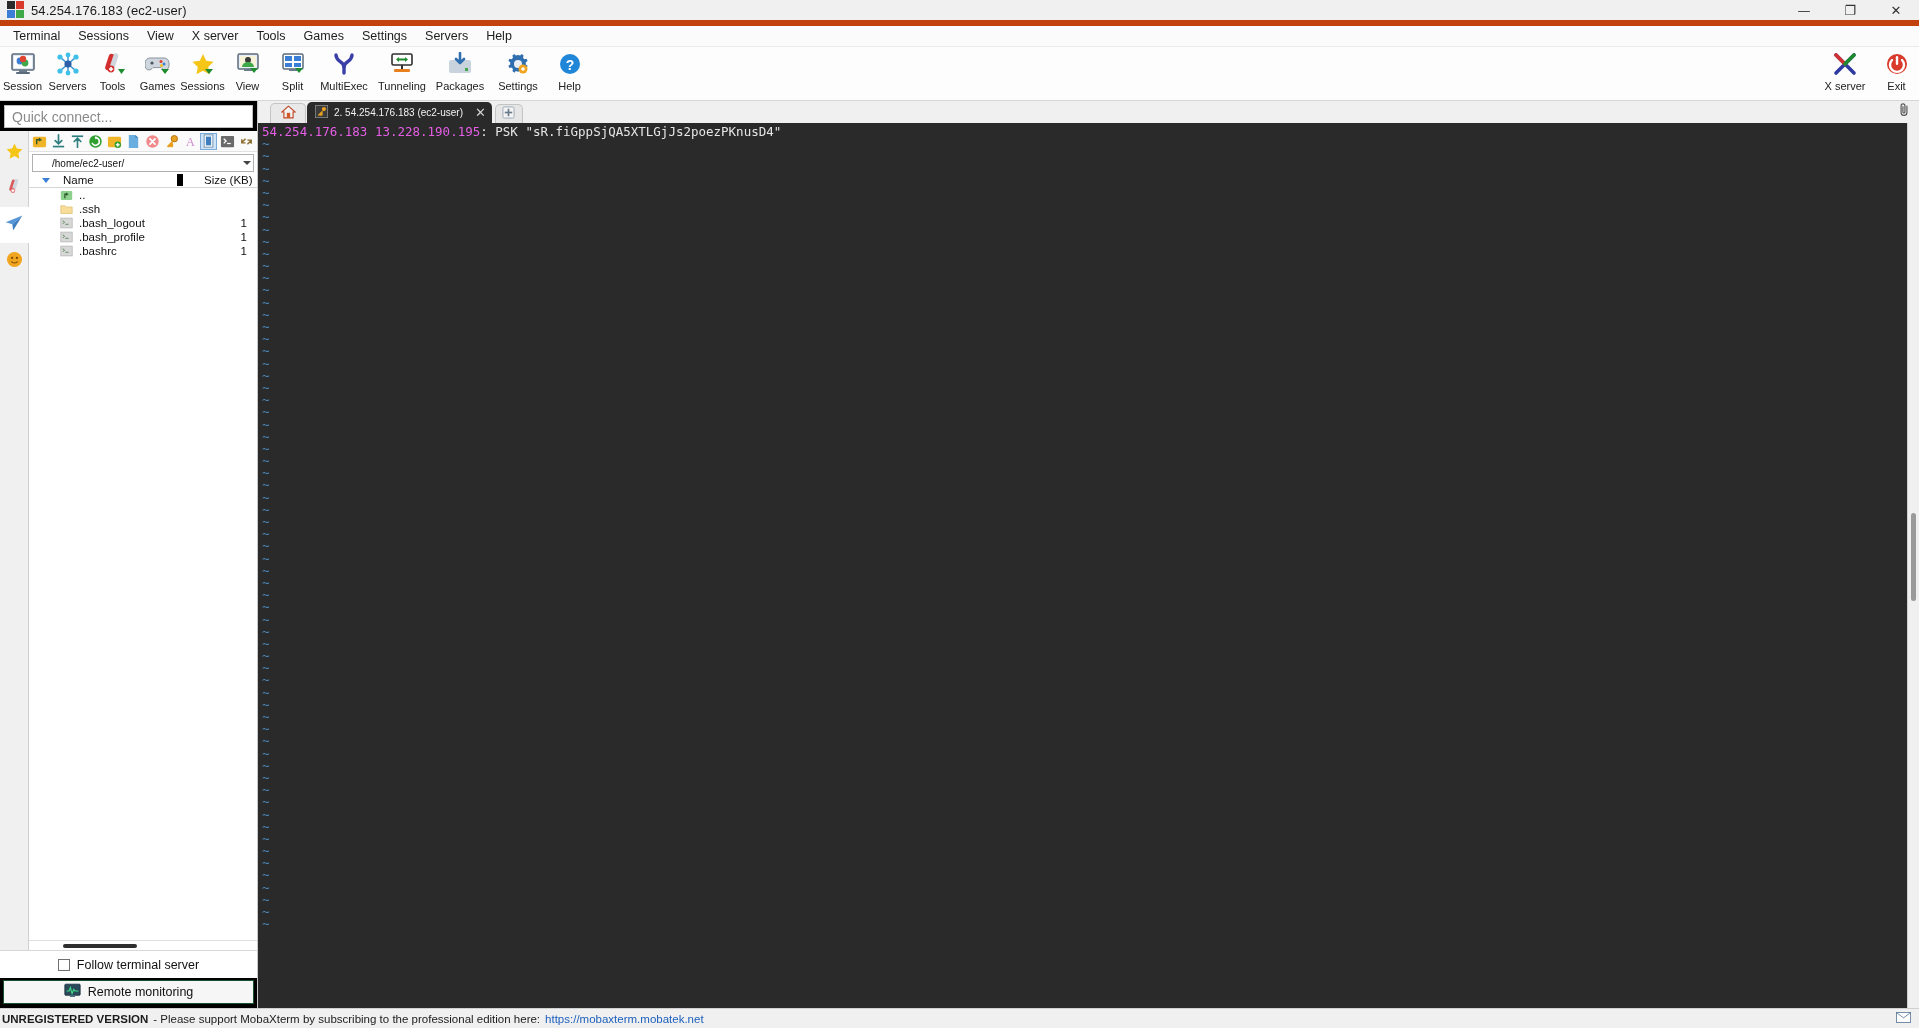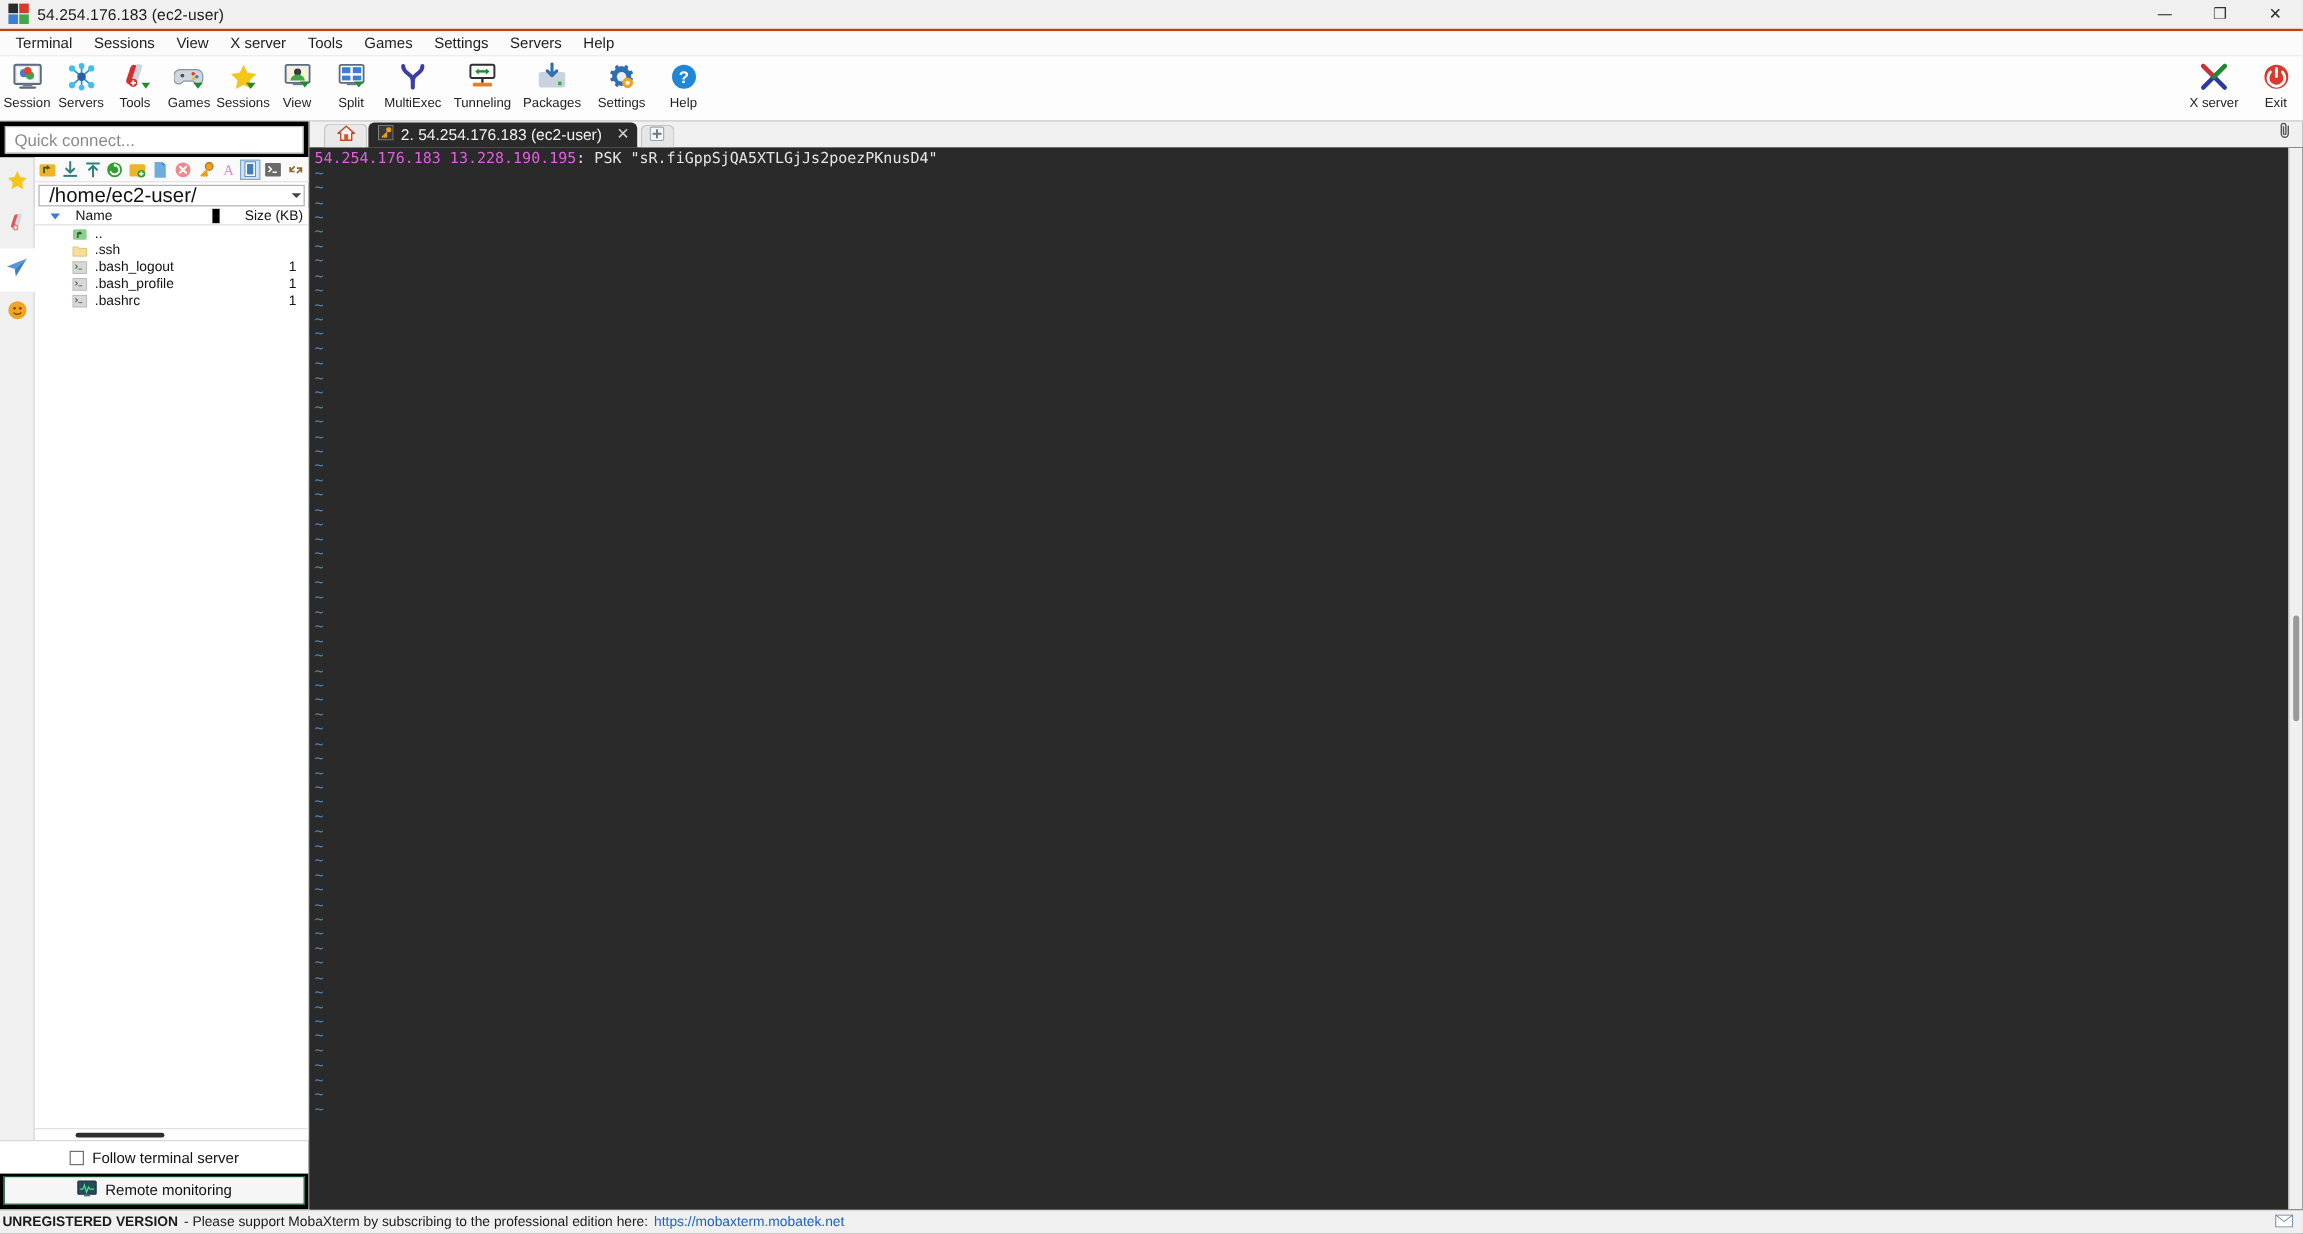--- a/index.html
+++ b/index.html
@@ -8,21 +8,21 @@
     width: 1919px; height: 1028px;
     overflow: hidden;
     font-family: "Liberation Sans", sans-serif;
     background: #f0f0f0;
   }
   #app { width: 1919px; height: 1028px; display: flex; flex-direction: column; background: #f0f0f0; }
 
   
   .titlebar {
     height: 26px; background: #f0f0f0; display: flex; align-items: center;
-    border-bottom: 2px solid #c2410c; flex: 0 0 26px;
+    border-bottom: 6px solid #c2410c; flex: 0 0 26px;
   }
   .title-icon { width: 18px; height: 18px; margin: 0 6px 0 7px; position: relative; flex: 0 0 auto; }
   .title-icon .q { position: absolute; width: 8px; height: 8px; }
   .title-icon .q1 { left:0; top:0; background:#2b2b2b; }
   .title-icon .q2 { left:9px; top:0; background:#d93a2b; }
   .title-icon .q3 { left:0; top:9px; background:#3a7fd5; }
   .title-icon .q4 { left:9px; top:9px; background:#3fa94a; }
   .title-text { font-size: 13px; color: #1a1a1a; letter-spacing: .1px; }
   .title-btns { margin-left: auto; display: flex; height: 26px; }
   .title-btn {
@@ -65,21 +65,21 @@
   .left-split { display: flex; flex: 1 1 auto; min-height: 0; }
   .vtabs { width: 29px; flex: 0 0 29px; background: #f0f0f0; border-right: 1px solid #d0d0d0;
     display:flex; flex-direction: column; align-items:center; padding-top: 4px; }
   .vtab { width: 29px; height: 36px; display:flex; align-items:center; justify-content:center; cursor: default; }
   .vtab.active { background: #ffffff; border-right: 1px solid #fff; }
   .sftp { flex: 1 1 auto; display: flex; flex-direction: column; min-width: 0; background: #fff; }
   .sftp-toolbar { height: 21px; display: flex; align-items: center; gap: 2px; padding: 1px 2px;
     background: #fafafa; border-bottom: 1px solid #e2e2e2; }
   .sf-ic { width: 17px; height: 17px; display:flex; align-items:center; justify-content:center; cursor: default; }
   .pathbar { height: 18px; margin: 2px 3px 1px 3px; border: 1px solid #b0b0b0; background: #fff;
-    display: flex; align-items: center; padding-left: 8px; font-size: 17px; color: #111; position: relative; }
+    display: flex; align-items: center; padding-left: 19px; font-size: 10px; color: #111; position: relative; }
   .pathbar .caret { position: absolute; right: 2px; top: 6px; width:0;height:0;
     border-left: 4px solid transparent; border-right: 4px solid transparent; border-top: 4px solid #444; }
   .filehdr { height: 15px; display: flex; align-items: center; border-bottom: 1px solid #d6d6d6;
     font-size: 11.5px; color: #111; background: #fff; }
   .filehdr .sortc { width: 34px; display:flex; align-items:center; justify-content:center; }
   .filehdr .sortc i { width:0;height:0;border-left:4px solid transparent;border-right:4px solid transparent;
     border-top:5px solid #3a7fd5; display:block; }
   .filehdr .cname { flex: 1 1 auto; }
   .filehdr .csize { width: 80px; border-left: 6px solid #000000; padding-left: 21px; }
   .filelist { flex: 1 1 auto; overflow: hidden; background: #fff; position: relative; }
@@ -95,21 +95,21 @@
   .remotemon { margin: 2px 3px 4px 3px; height: 24px; border: 1px solid #14532d; background: #f6f6f6;
     display:flex; align-items:center; justify-content:center; gap: 7px; font-size: 12.5px; color: #111; cursor: default; }
 
   
   .rightpanel { flex: 1 1 auto; display: flex; flex-direction: column; min-width: 0; background: #2a2a2a; }
   .tabstrip { height: 22px; flex: 0 0 22px; background: #f0f0f0; display: flex; align-items: flex-end; position: relative; }
   .tab-home { width: 36px; height: 20px; background: #e9e9e9; border: 1px solid #c4c4c4; border-bottom: none;
     border-radius: 5px 5px 0 0; display:flex; align-items:center; justify-content:center; margin-left: 12px; }
   .tab-active { height: 21px; background: #2a2a2a; border-radius: 5px 5px 0 0; display:flex; align-items:center;
     padding: 0 6px 0 8px; gap: 6px; margin-left: 1px; }
-  .tab-active .tlabel { font-size: 13px; color: #f2f2f2; white-space: nowrap; }
+  .tab-active .tlabel { font-size: 10px; color: #f2f2f2; white-space: nowrap; }
   .tab-active .tclose { font-size: 13px; color: #cfcfcf; margin-left: 6px; font-family: "DejaVu Sans", sans-serif; }
   .tab-plus { width: 28px; height: 19px; background: #e6e6e6; border: 1px solid #c4c4c4; border-bottom: none;
     border-radius: 5px 5px 0 0; display:flex; align-items:center; justify-content:center; margin-left: 3px; }
   .tabstrip .paperclip { margin-left: auto; margin-right: 8px; margin-bottom: 2px; }
   .term { flex: 1 1 auto; background: #2a2a2a; position: relative; overflow: hidden;
     font-family: "DejaVu Sans Mono", monospace; font-size: 12.5px; line-height: 12.2px; padding: 3px 0 0 4px; }
   .tline { white-space: pre; height: 12.2px; }
   .c-mag { color: #e45ee4; }
   .c-white { color: #e6e6e6; }
   .c-blue { color: #4a86b8; }

